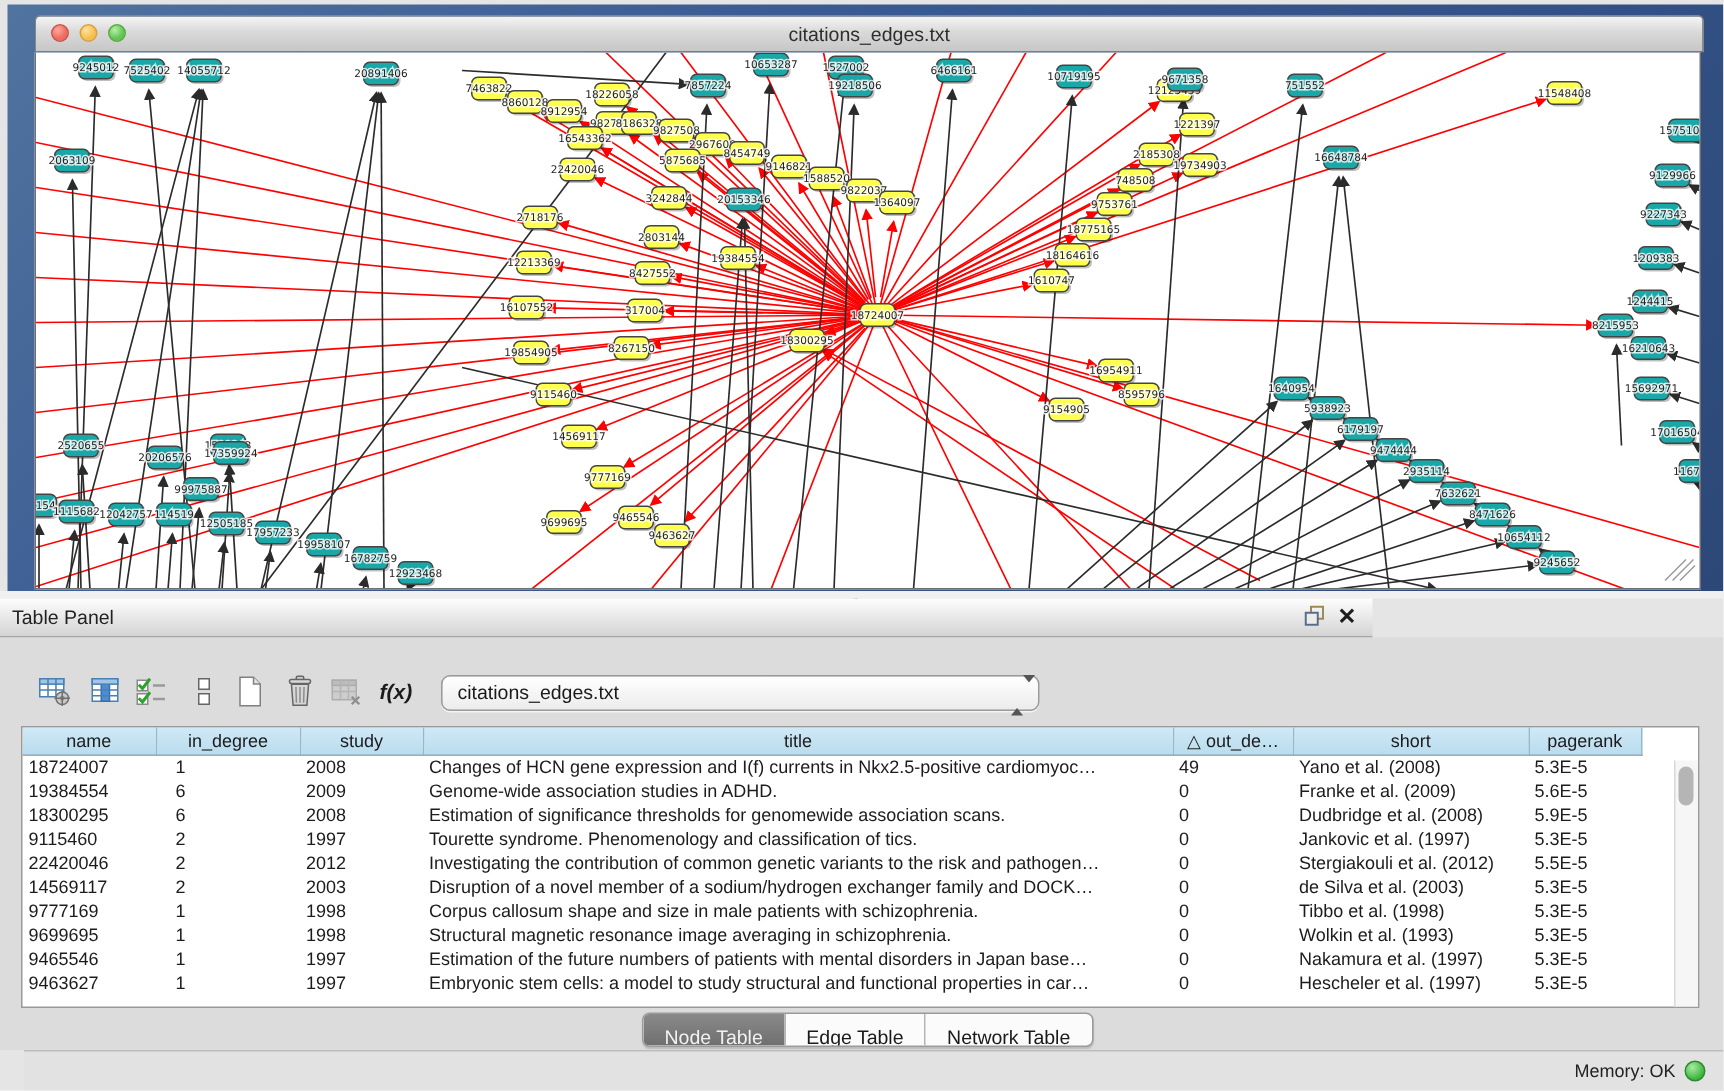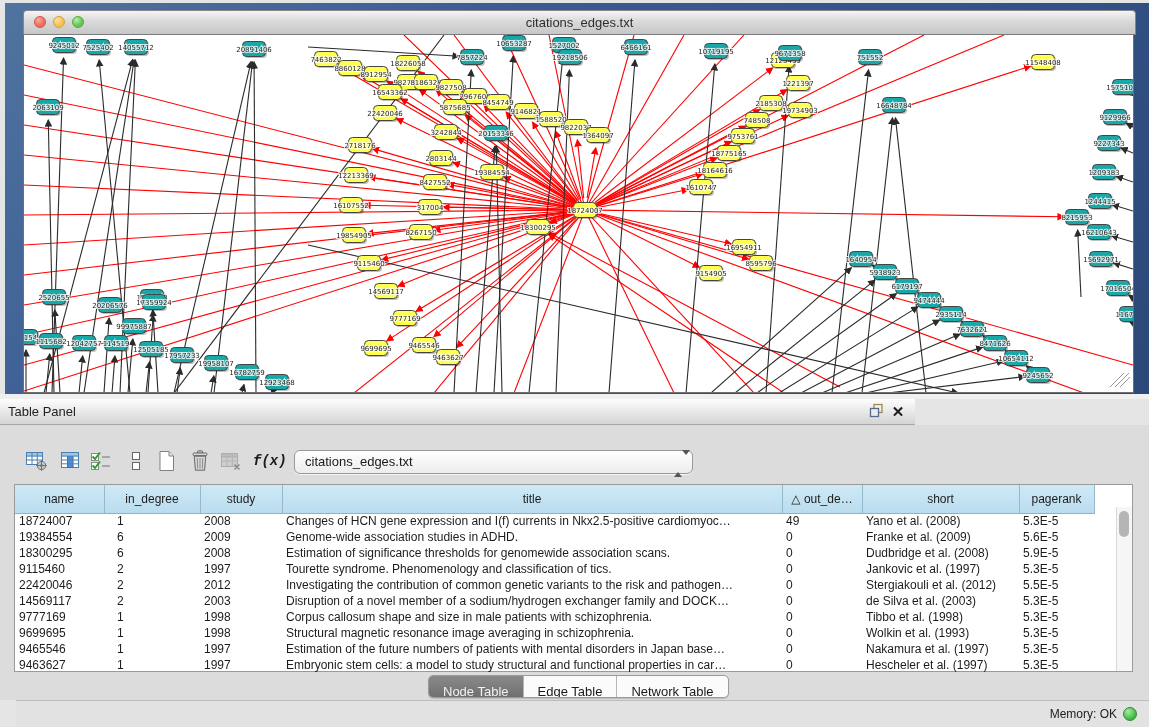--- a/index.html
+++ b/index.html
@@ -32,37 +32,37 @@
                 background:linear-gradient(#fdfdfd,#d4d4d4);border-bottom:1px solid #a6a6a6;}
   .panel-title{position:absolute;left:8px;top:0;line-height:25px;font-size:13px;color:#222;}
   .ph-btn{position:absolute;top:4px;width:18px;height:17px;text-align:center;cursor:default;}
   .float-btn{right:30px;}
   .close-btn{right:8px;font-size:15px;font-weight:bold;color:#1c1c1c;line-height:17px;}
   .panel-body{position:absolute;left:0;top:425px;width:1149px;height:275px;background:#dcdcdc;}
 
   
   .tb-btn{position:absolute;top:449px;width:24px;height:24px;}
   .tb-btn svg{display:block;}
-  .fx{font-family:Liberation Mono, monospace;font-style:italic;font-size:14px;font-weight:bold;
+  .fx{font-family:Liberation Sans, sans-serif;font-style:italic;font-size:14px;font-weight:bold;
       color:#1a1a1a;line-height:24px;}
   .combo{position:absolute;left:294px;top:450px;width:399px;height:24px;box-sizing:border-box;
          border:1px solid #9a9a9a;border-radius:6px;background:linear-gradient(#ffffff,#ececec);
          box-shadow:0 1px 0 rgba(255,255,255,.7);}
   .combo-text{position:absolute;left:10px;top:0;line-height:22px;font-size:13px;color:#1a1a1a;}
   .combo-arrows{position:absolute;right:9px;top:4px;width:9px;height:14px;}
   .combo-arrows .up{width:0;height:0;border-left:4px solid transparent;border-right:4px solid transparent;
                     border-bottom:5px solid #555;margin-bottom:3px;}
   .combo-arrows .dn{width:0;height:0;border-left:4px solid transparent;border-right:4px solid transparent;
                     border-top:5px solid #555;}
 
   
   .tablewrap{position:absolute;left:14px;top:484px;width:1119px;height:188px;box-sizing:border-box;
              background:#fff;border:1px solid #9a9a9a;}
   table.grid{border-collapse:collapse;table-layout:fixed;width:1079px;font-size:12px;color:#1c1c1c;}
-  table.grid th{height:28px;box-sizing:border-box;font-weight:normal;text-align:center;
+  table.grid th{height:18px;box-sizing:border-box;font-weight:normal;text-align:center;
                 background:linear-gradient(#cfe9f6,#b9dcee);border-right:1px solid #93b9cc;
                 border-bottom:1px solid #8fb2c4;overflow:hidden;white-space:nowrap;}
   table.grid td{height:16px;box-sizing:border-box;padding:0 0 0 4px;overflow:hidden;white-space:nowrap;
                 text-overflow:clip;}
   table.grid td:nth-child(2){padding-left:13px;}
   .vtrack{position:absolute;top:22px;right:0;bottom:0;width:15px;background:#f6f6f6;
           border-left:1px solid #d8d8d8;}
   .vthumb{position:absolute;top:4px;left:2px;width:10px;height:26px;border-radius:6px;background:#b5b5b5;}
 
   

